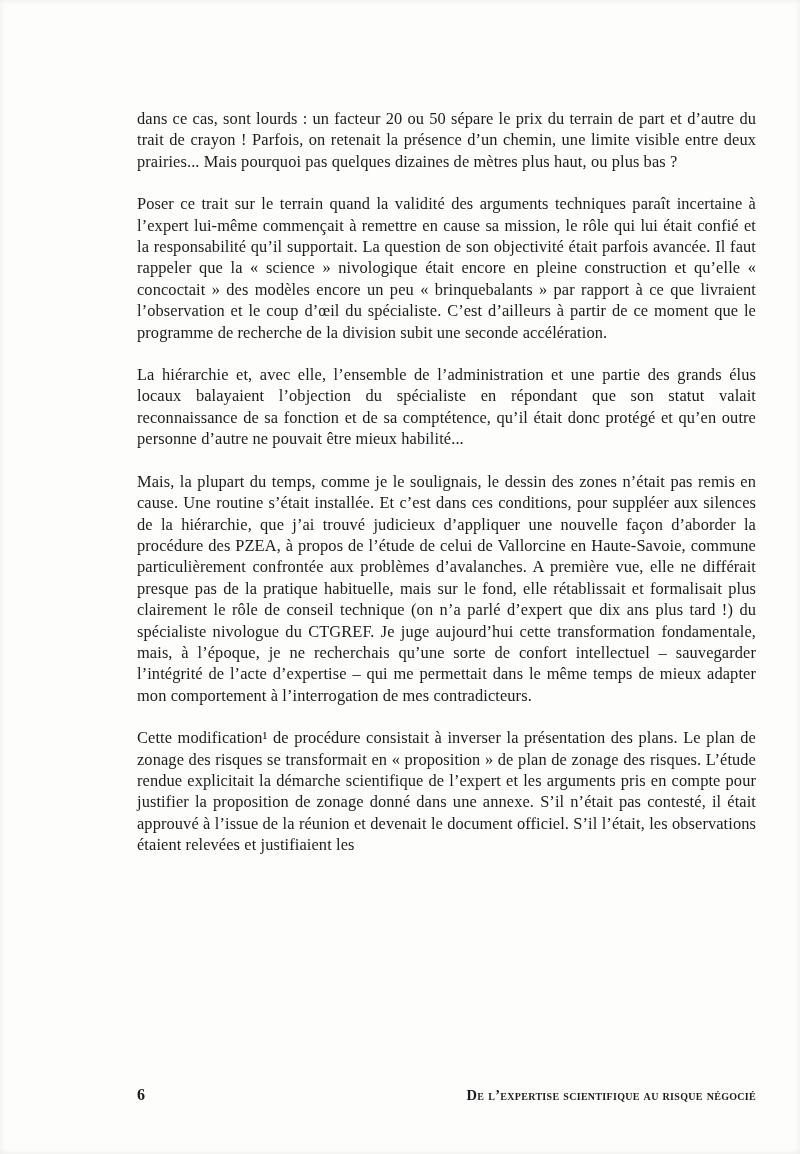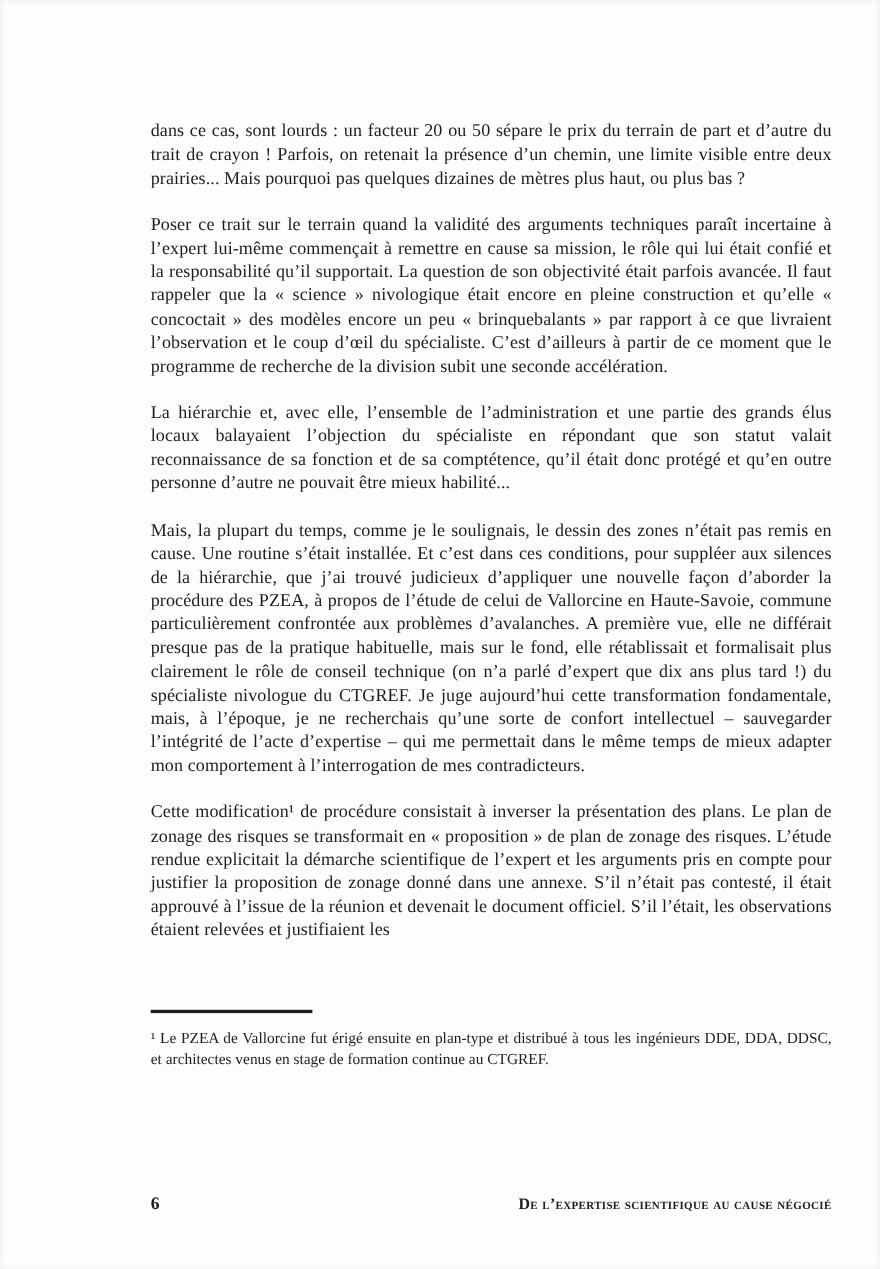--- a/index.html
+++ b/index.html
@@ -75,23 +75,19 @@
 <div class="page">
 
   <div class="text-block">
     <p>dans ce cas, sont lourds : un facteur 20 ou 50 sépare le prix du terrain de part et d’autre du trait de crayon ! Parfois, on retenait la présence d’un chemin, une limite visible entre deux prairies... Mais pourquoi pas quelques dizaines de mètres plus haut, ou plus bas ?</p>
     <p>Poser ce trait sur le terrain quand la validité des arguments techniques paraît incertaine à l’expert lui-même commençait à remettre en cause sa mission, le rôle qui lui était confié et la responsabilité qu’il supportait. La question de son objectivité était parfois avancée. Il faut rappeler que la « science » nivologique était encore en pleine construction et qu’elle « concoctait » des modèles encore un peu « brinquebalants » par rapport à ce que livraient l’observation et le coup d’œil du spécialiste. C’est d’ailleurs à partir de ce moment que le programme de recherche de la division subit une seconde accélération.</p>
     <p>La hiérarchie et, avec elle, l’ensemble de l’administration et une partie des grands élus locaux balayaient l’objection du spécialiste en répondant que son statut valait reconnaissance de sa fonction et de sa comptétence, qu’il était donc protégé et qu’en outre personne d’autre ne pouvait être mieux habilité...</p>
     <p>Mais, la plupart du temps, comme je le soulignais, le dessin des zones n’était pas remis en cause. Une routine s’était installée. Et c’est dans ces conditions, pour suppléer aux silences de la hiérarchie, que j’ai trouvé judicieux d’appliquer une nouvelle façon d’aborder la procédure des PZEA, à propos de l’étude de celui de Vallorcine en Haute-Savoie, commune particulièrement confrontée aux problèmes d’avalanches. A première vue, elle ne différait presque pas de la pratique habituelle, mais sur le fond, elle rétablissait et formalisait plus clairement le rôle de conseil technique (on n’a parlé d’expert que dix ans plus tard !) du spécialiste nivologue du CTGREF. Je juge aujourd’hui cette transformation fondamentale, mais, à l’époque, je ne recherchais qu’une sorte de confort intellectuel – sauvegarder l’intégrité de l’acte d’expertise – qui me permettait dans le même temps de mieux adapter mon comportement à l’interrogation de mes contradicteurs.</p>
     <p>Cette modification¹ de procédure consistait à inverser la présentation des plans. Le plan de zonage des risques se transformait en « proposition » de plan de zonage des risques. L’étude rendue explicitait la démarche scientifique de l’expert et les arguments pris en compte pour justifier la proposition de zonage donné dans une annexe. S’il n’était pas contesté, il était approuvé à l’issue de la réunion et devenait le document officiel. S’il l’était, les observations étaient relevées et justifiaient les</p>
   </div>
 
-  <div class="footnote-area">
-    <div class="footnote-rule"></div>
-    <p class="footnote">¹ Le PZEA de Vallorcine fut érigé ensuite en plan-type et distribué à tous les ingénieurs DDE, DDA, DDSC, et architectes venus en stage de formation continue au CTGREF.</p>
-  </div>
 
   <div class="footer">
     <span class="page-number">6</span>
-    <span class="running-title">De l’expertise scientifique au cause négocié</span>
+    <span class="running-title">De l’expertise scientifique au risque négocié</span>
   </div>
 
 </div>
 
 </body></html>

